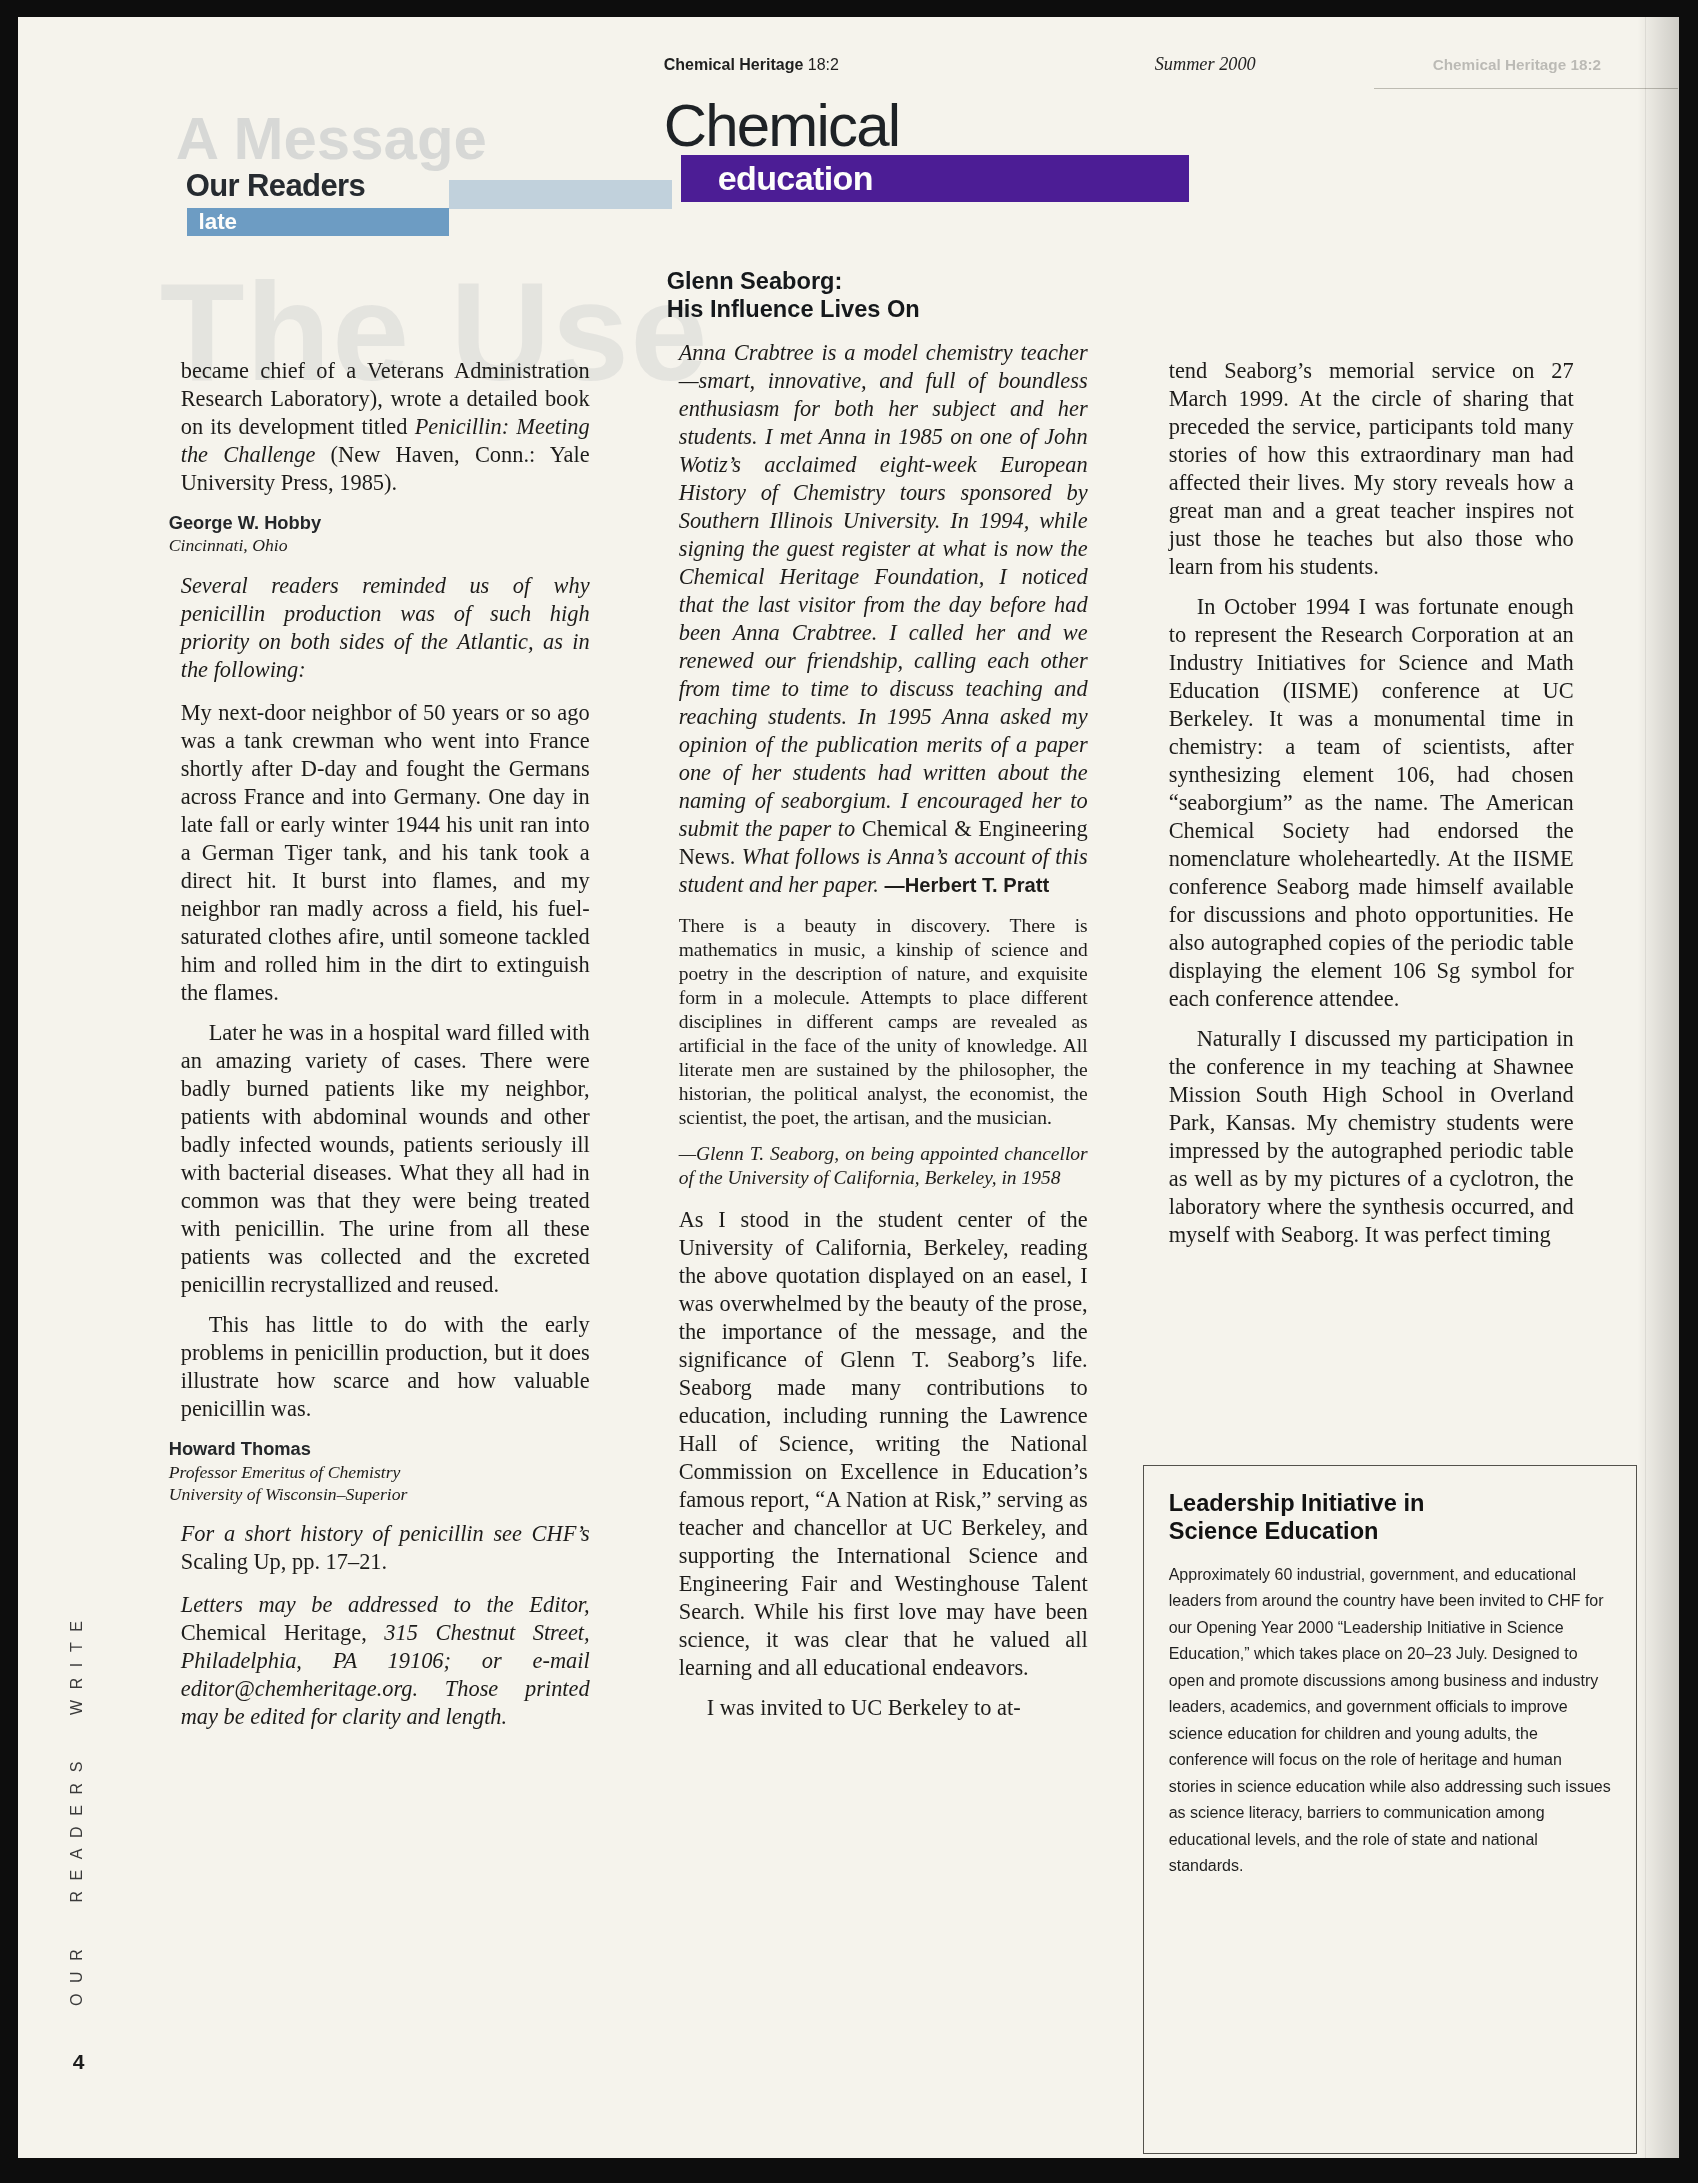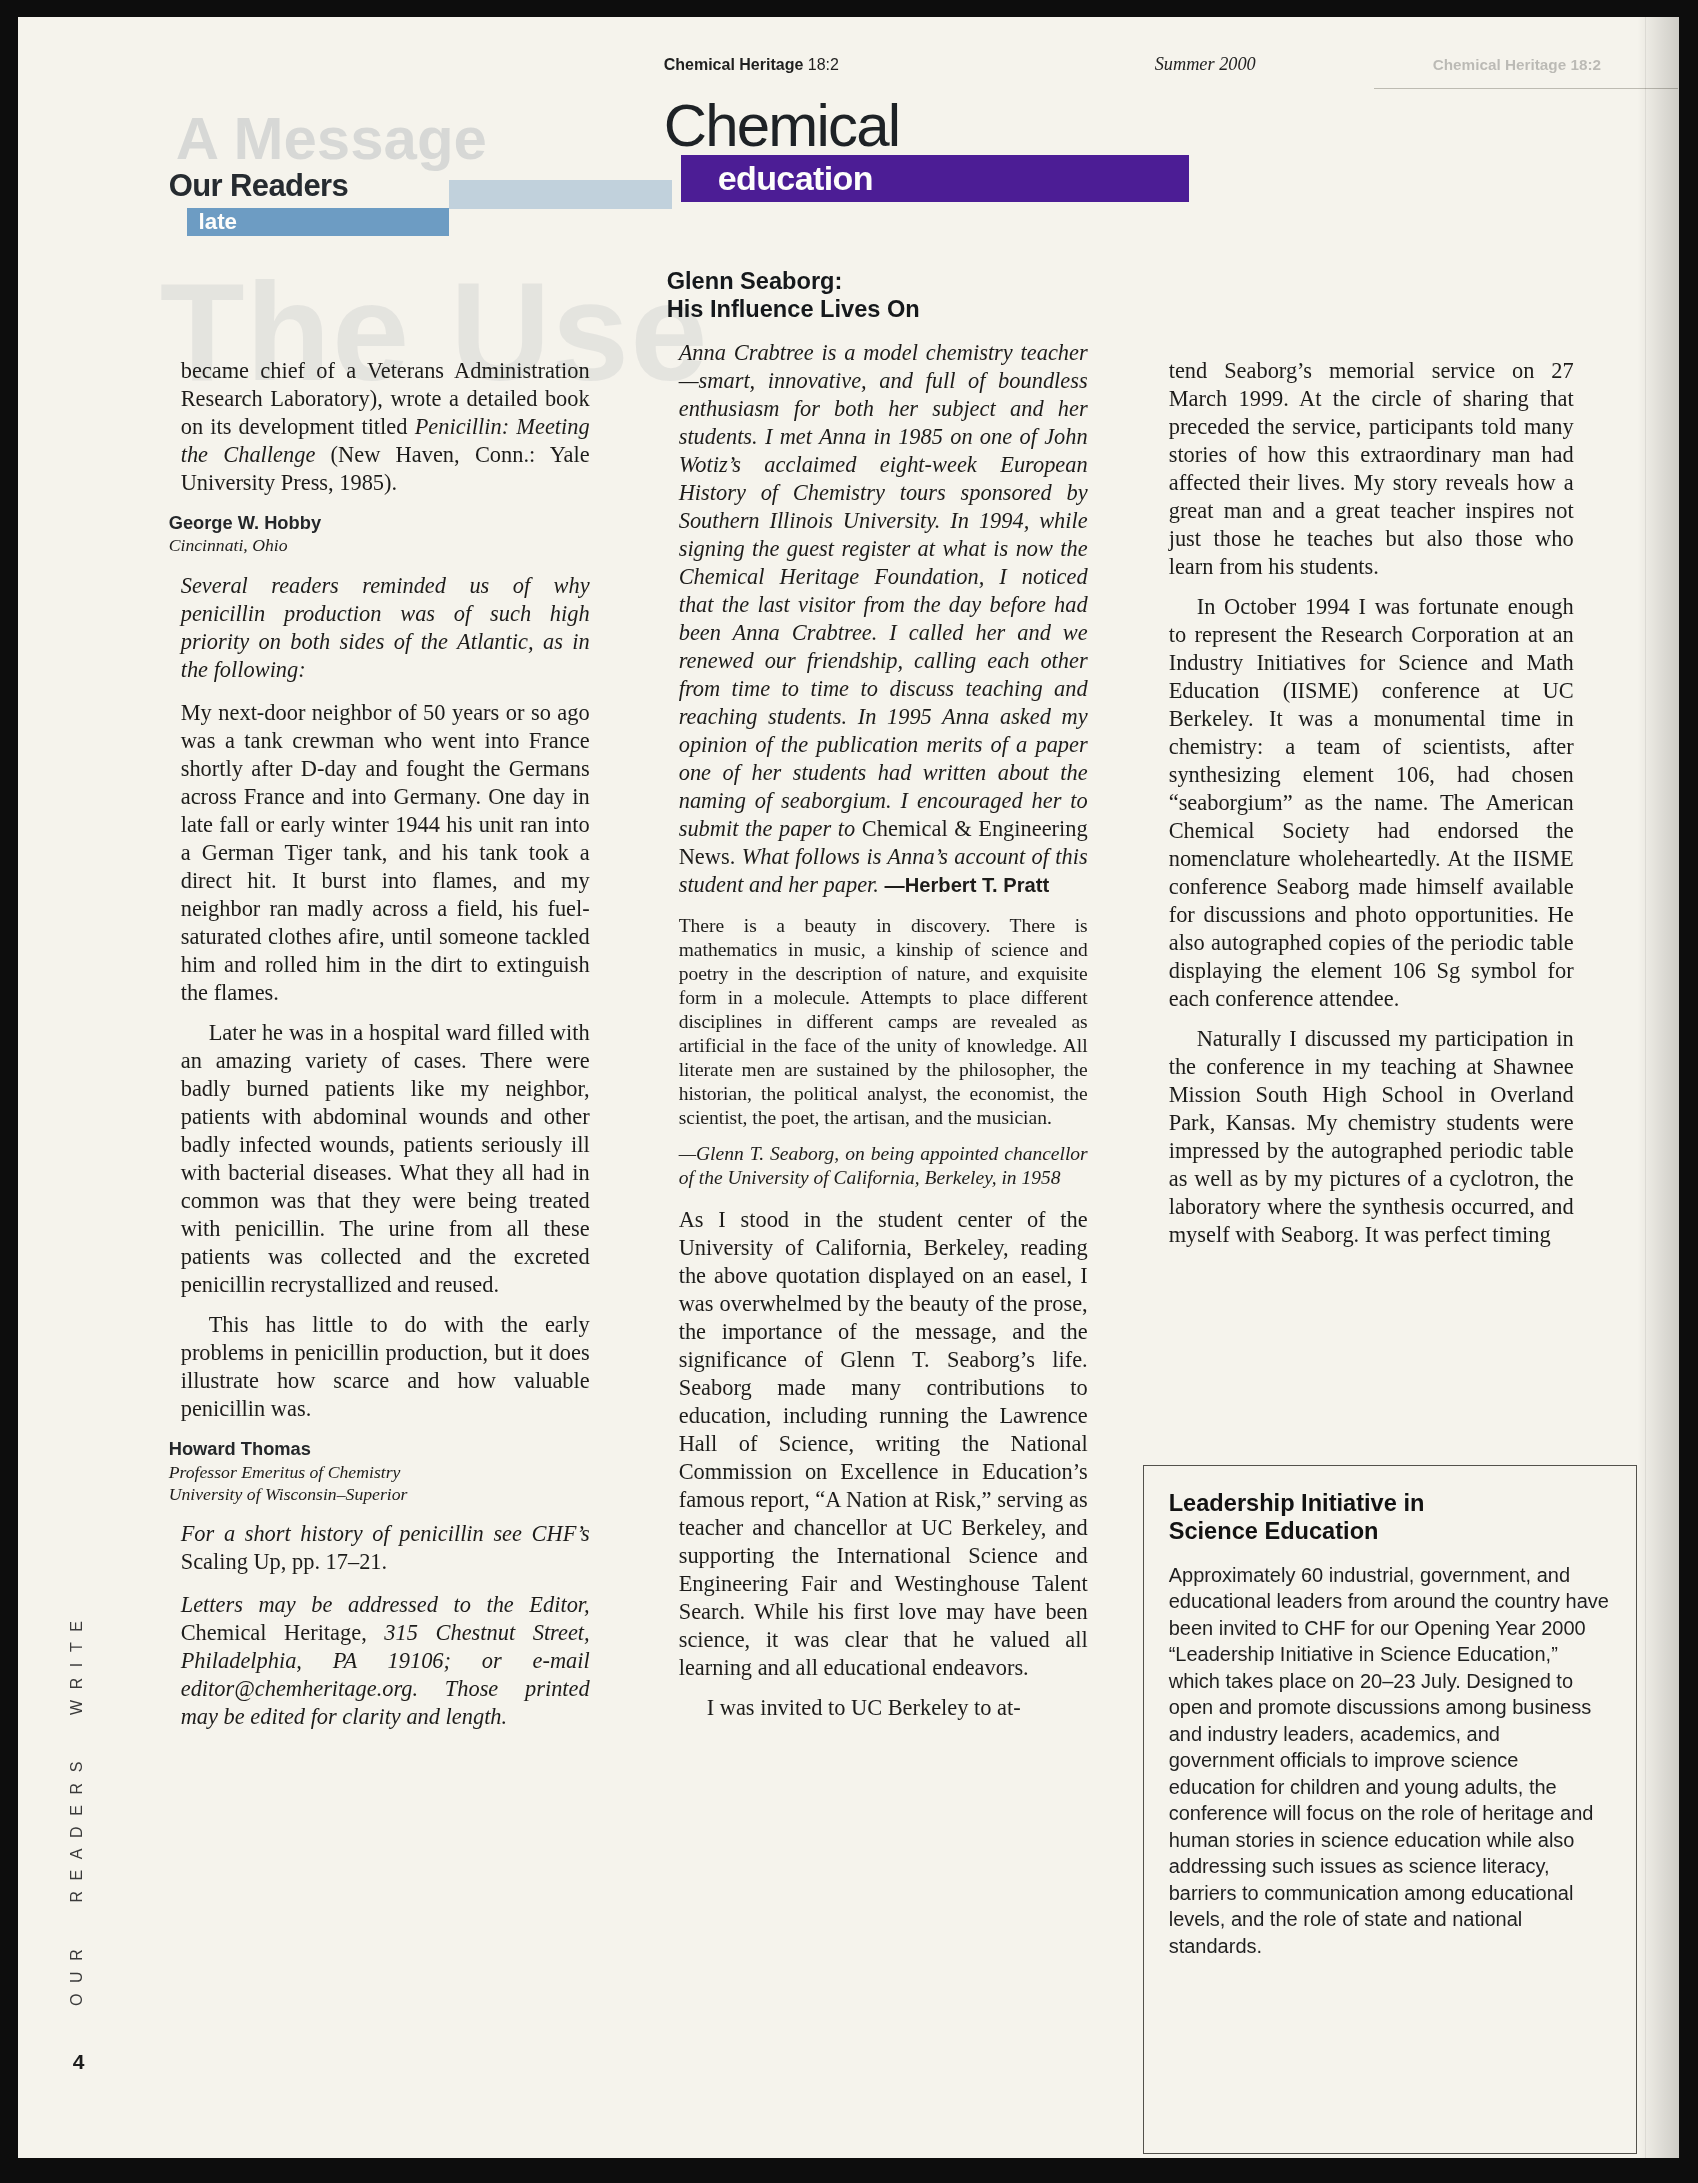--- a/index.html
+++ b/index.html
@@ -28,21 +28,21 @@
   
   .hdr-title{position:absolute;left:646px;top:39px;font-family:"Liberation Sans",sans-serif;font-size:16px;color:#1f1f1f;}
   .hdr-title .b{font-weight:700;}
   .hdr-season{position:absolute;left:1137px;top:37px;font-style:italic;font-size:18.3px;color:#222;}
   .ghost-header{position:absolute;left:1415px;top:39px;font-family:"Liberation Sans",sans-serif;font-weight:700;font-size:15.3px;color:#2a2a2a;opacity:.28;white-space:nowrap;}
   
   .ghost-title{position:absolute;left:158px;top:87px;font-family:"Liberation Sans",sans-serif;font-weight:700;font-size:60px;color:#3f5369;opacity:.16;white-space:nowrap;}
   .ghost-banner{position:absolute;left:431px;top:163px;width:223px;height:29.5px;background:rgba(109,156,195,.38);}
   .ghost-big{position:absolute;left:142px;top:235px;font-family:"Liberation Sans",sans-serif;font-weight:700;font-size:139px;color:#4a5668;opacity:.09;letter-spacing:1.2px;white-space:nowrap;}
   
-  .our-readers{position:absolute;left:151px;top:151px;font-family:"Liberation Sans",sans-serif;font-weight:700;font-size:31px;color:#262b30;letter-spacing:-0.6px;}
+  .our-readers{position:absolute;left:168px;top:151px;font-family:"Liberation Sans",sans-serif;font-weight:700;font-size:31px;color:#262b30;letter-spacing:-0.6px;}
   .write-banner{position:absolute;left:169px;top:191px;width:262px;height:28px;background:#6d9cc3;}
   .write-banner span{display:block;font-family:"Liberation Sans",sans-serif;font-weight:700;font-size:22.4px;line-height:27px;color:#fdfdfb;padding-left:11.8px;}
   .chem-title{position:absolute;left:646px;top:78px;font-family:"Liberation Sans",sans-serif;font-weight:400;font-size:60px;line-height:61px;color:#1e2226;letter-spacing:-1.8px;}
   .edu-banner{position:absolute;left:663px;top:138px;width:508px;height:47px;background:#4c1d95;}
   .edu-banner span{display:block;font-family:"Liberation Sans",sans-serif;font-weight:700;font-size:34px;line-height:46px;color:#fdfdfb;padding-left:37px;letter-spacing:-0.6px;}
   
   .col{position:absolute;color:#1d1c1a;}
   .col-1{left:151px;top:328px;width:433px;}
   .col-2{left:649px;top:250px;width:433px;}
   .col-3{left:1139px;top:328px;width:429px;}
@@ -56,21 +56,21 @@
   .intro-gap{margin-top:16.5px;}
   .quote{font-size:19.5px;line-height:24px;}
   .seg-i{font-style:italic;}
   .seg-bs{font-style:normal;font-weight:700;font-family:"Liberation Sans",sans-serif;font-size:.9em;}
   
   .side-box{
     position:absolute;left:1125px;top:1448px;width:494px;height:689px;
     border:1.2px solid #53514c;box-sizing:border-box;padding:23.6px 25px 0 25px;
   }
   .box-heading{font-family:"Liberation Sans",sans-serif;font-weight:700;font-size:23.6px;line-height:28px;color:#121212;margin:0;}
-  .box-body{font-family:"Liberation Sans",sans-serif;font-size:20px;line-height:26.5px;color:#1f1f1f;margin:16.5px 0 0 0;text-align:left;}
+  .box-body{font-family:"Liberation Sans",sans-serif;font-size:16px;line-height:26.5px;color:#1f1f1f;margin:16.5px 0 0 0;text-align:left;}
   
   .vertical-text{
     position:absolute;left:50px;top:1989px;transform:rotate(-90deg);transform-origin:0 0;
     font-family:"Liberation Sans",sans-serif;font-size:16px;color:#3a3a3a;
     letter-spacing:10.6px;word-spacing:21px;white-space:nowrap;
   }
   .page-number{position:absolute;left:55px;top:2033px;font-family:"Liberation Sans",sans-serif;font-weight:700;font-size:21px;color:#1c1c1c;}
 </style>
 </head>
 <body>

